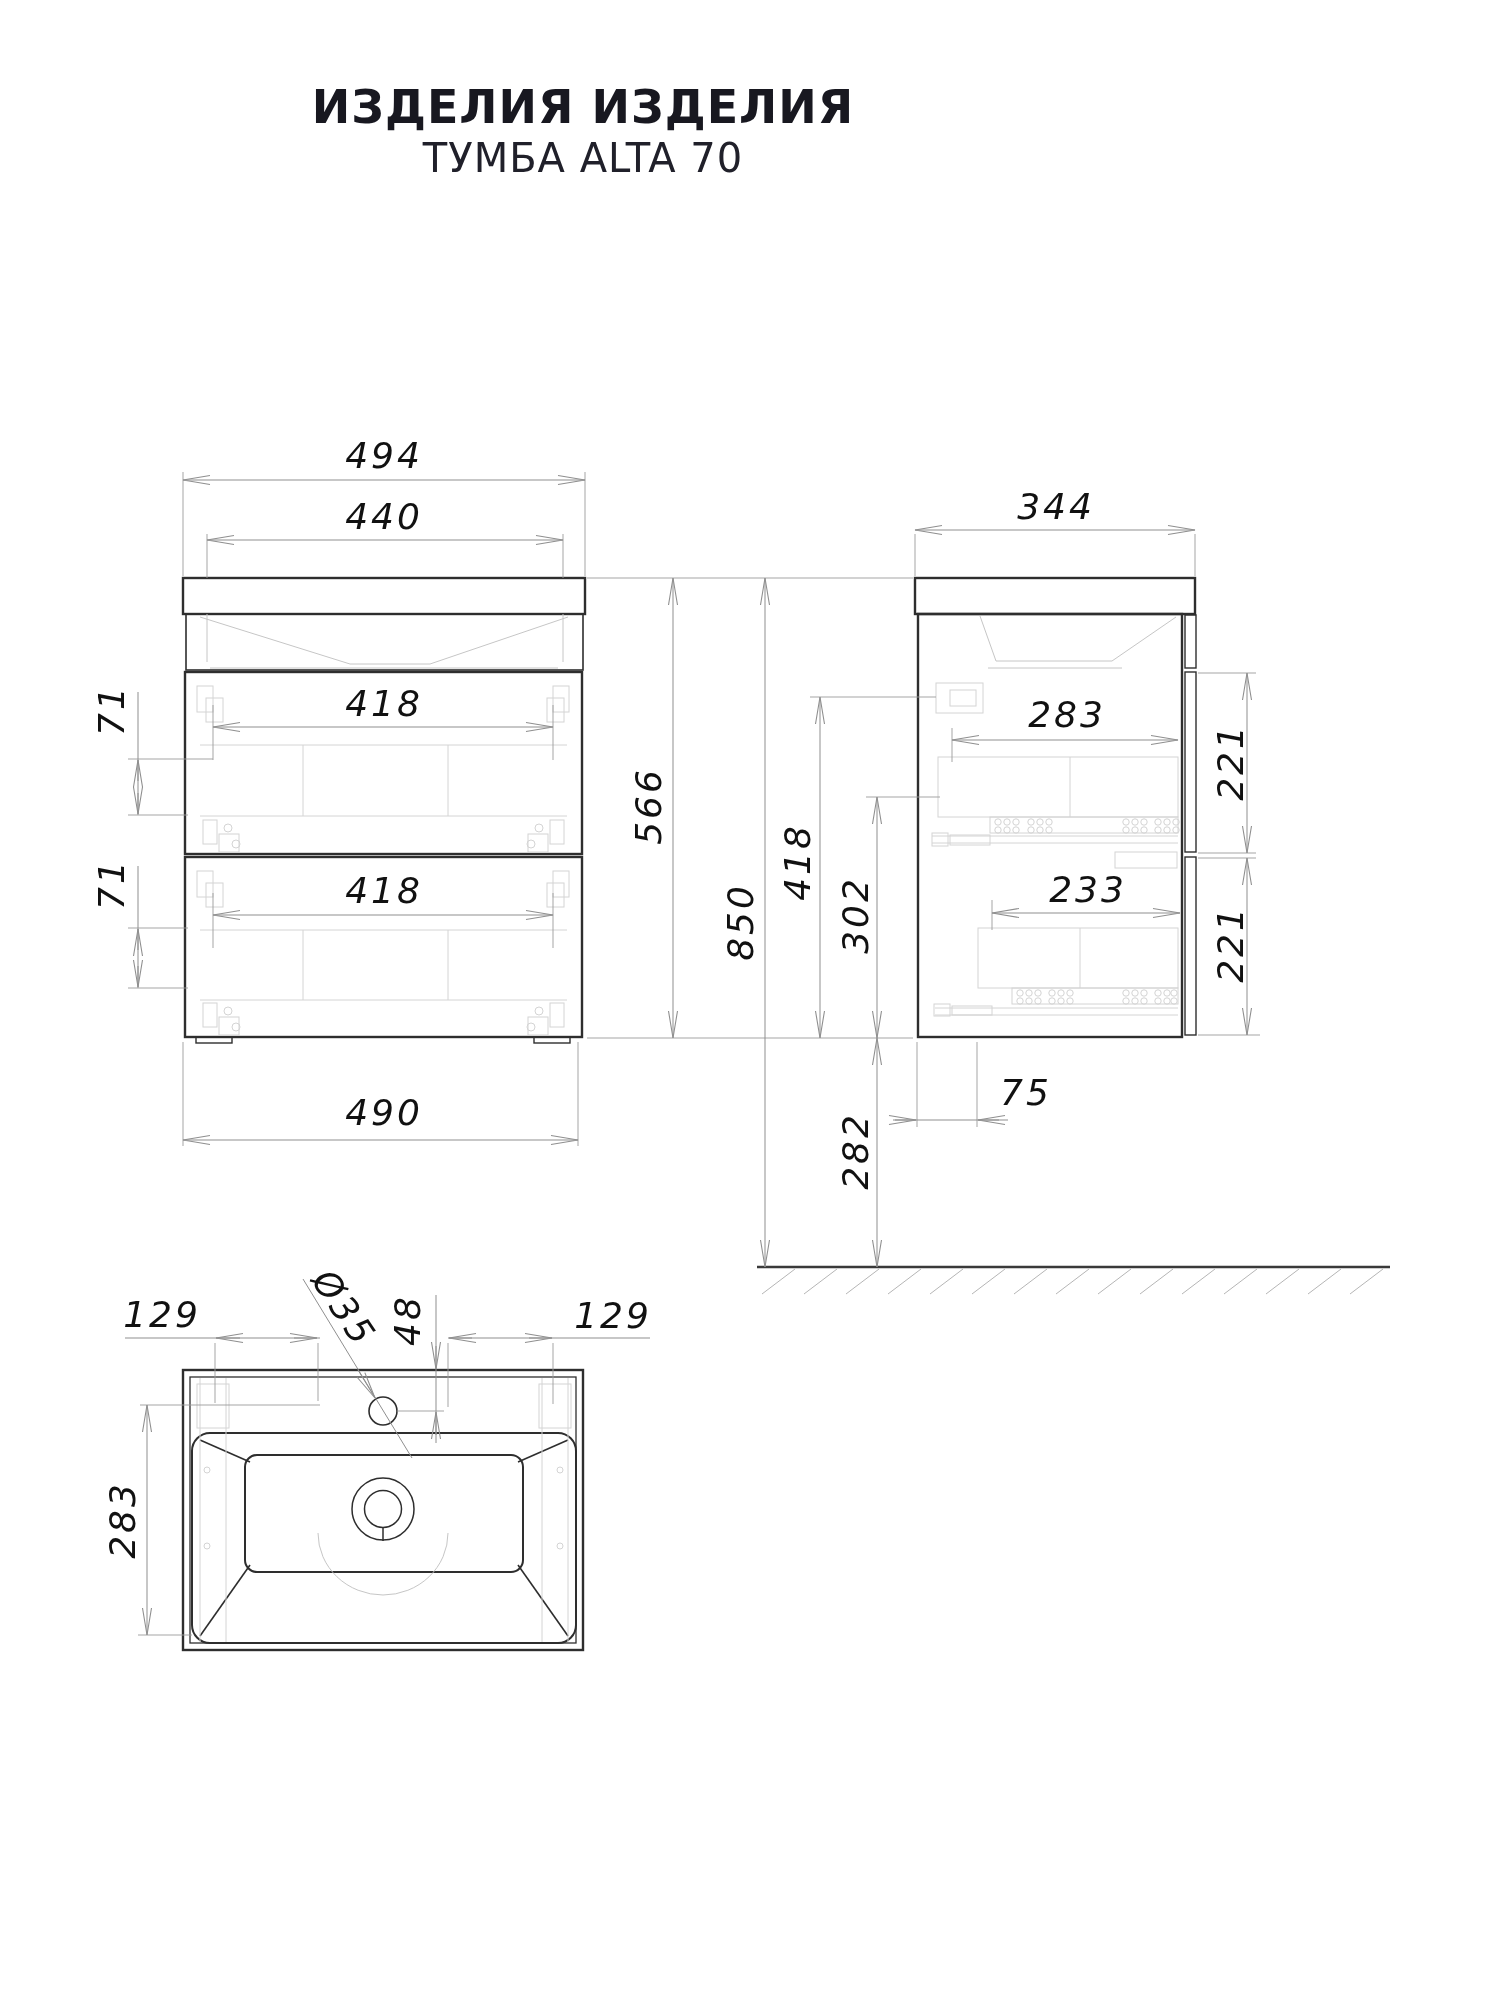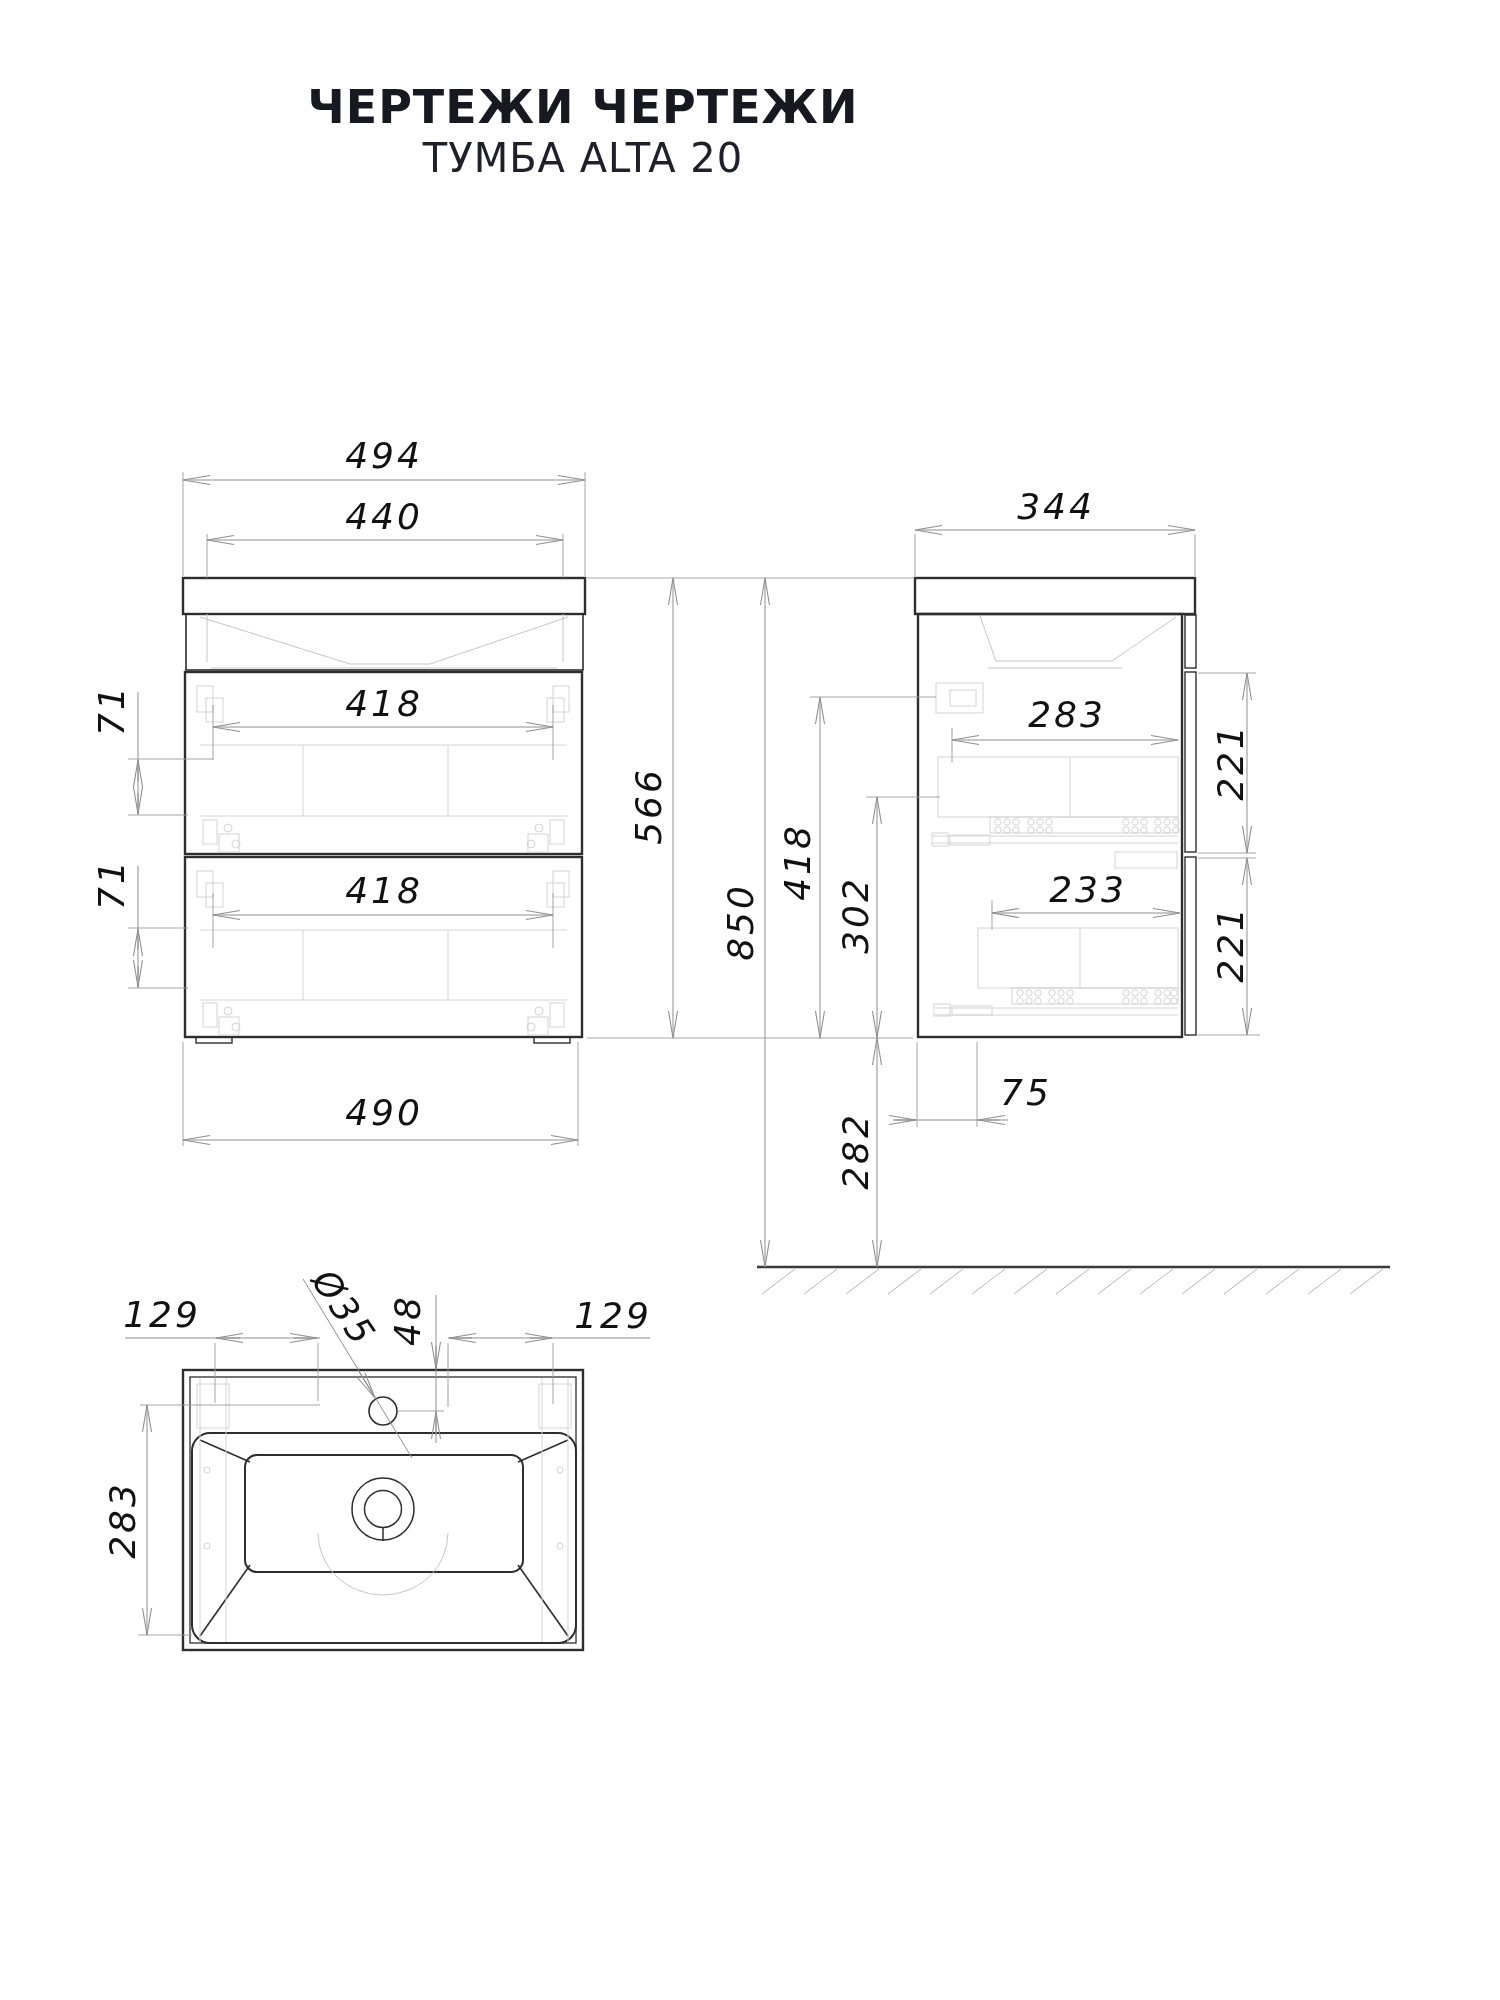--- a/index.html
+++ b/index.html
@@ -17,22 +17,22 @@
   .ghost{stroke:#c6c6c6;fill:none;stroke-width:1;}
   .floor{stroke:#3a3a3a;stroke-width:2.4;fill:none;}
   .hatch{stroke:#b5b5b5;stroke-width:1;fill:none;}
   .dim-text{font-family:"DejaVu Sans",sans-serif;font-style:italic;font-size:36px;
             fill:#111111;text-anchor:middle;dominant-baseline:central;letter-spacing:3px;}
 </style>
 </head>
 <body>
 
 <div class="page">
-  <div class="title">ЧЕРТЕЖИ ЧЕРТЕЖИ</div>
-  <div class="subtitle">ТУМБА ALTA 20</div>
+  <div class="title">ИЗДЕЛИЯ ИЗДЕЛИЯ</div>
+  <div class="subtitle">ТУМБА ALTA 70</div>
 
   <svg width="1500" height="2000" viewBox="0 0 1500 2000">
     <defs>
       <marker id="arr" markerWidth="32" markerHeight="14" refX="29" refY="6" orient="auto-start-reverse" markerUnits="userSpaceOnUse">
         <path d="M2 1.5 L29 6 L2 10.5" fill="none" stroke="#8f8f8f" stroke-width="1.1"></path>
       </marker>
     </defs>
 
     <g>
 

